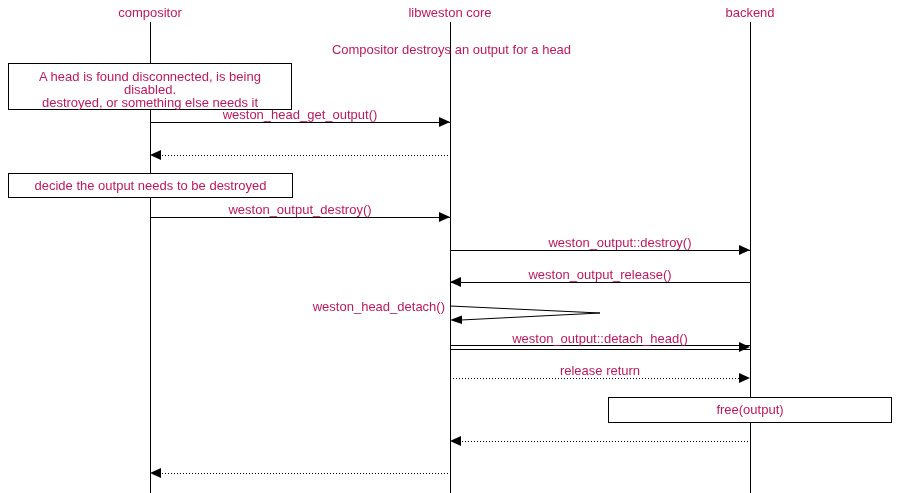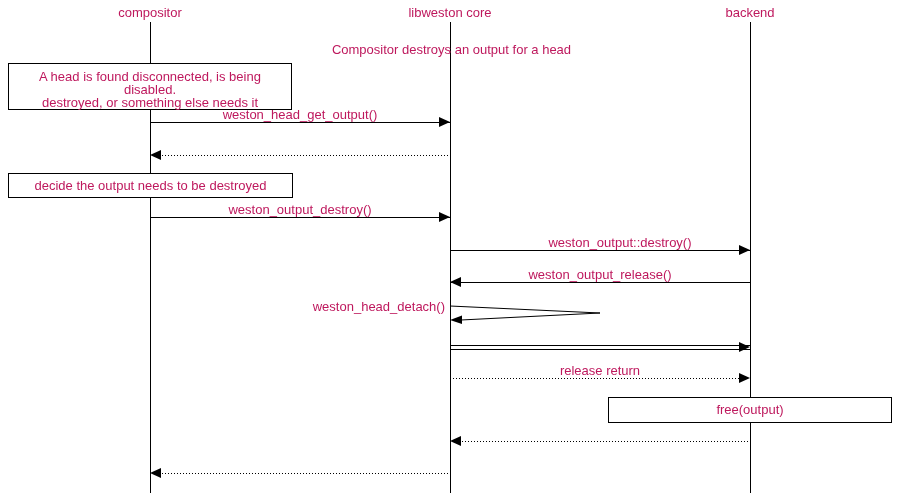--- a/index.html
+++ b/index.html
@@ -139,20 +139,21 @@
   <div class="msg-label" style="left:450px; width:300px; top:267px;">weston_output_release()</div>
   <div class="msg-line" style="left:450px; width:300px; top:282px;"></div>
   <div class="arrow-left" style="left:450px; top:277px;"></div>
 
   <div class="msg-label right-align" style="left:245px; width:200px; top:299px;text-align:right;">weston_head_detach()</div>
   <svg class="self-loop" style="left:450px; top:304px;" width="152" height="20" viewBox="0 0 152 20">
     <path d="M0,2 L150,9 L11,16" fill="none" stroke="#000000" stroke-width="1"></path>
     <polygon points="0,16 12,11.5 12,20" fill="#000000"></polygon>
   </svg>
 
+  <div class="msg-label" style="left:450px; width:300px; top:331px;">weston_output::detach_head()</div>
   <div class="msg-line" style="left:450px; width:300px; top:345px;"></div>
   <div class="msg-line" style="left:450px; width:300px; top:349px;"></div>
   <div class="arrow-right" style="left:739px; top:342px;"></div>
 
   <div class="msg-label" style="left:450px; width:300px; top:363px;">release return</div>
   <div class="msg-line dotted" style="left:450px; width:300px; top:378px;"></div>
   <div class="arrow-right" style="left:739px; top:373px;"></div>
 
   <div class="note" style="left:608px; top:397px; width:282px; height:24px; line-height:24px;">free(output)</div>
 

